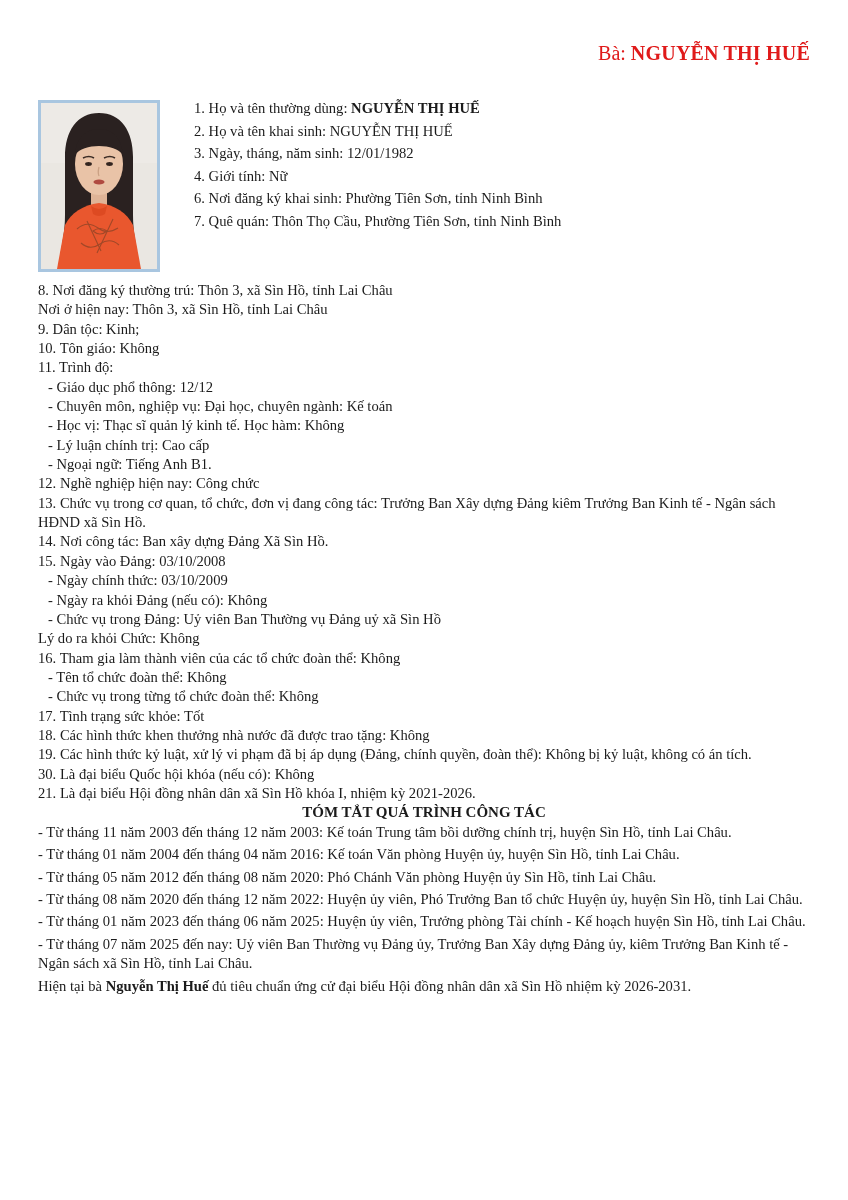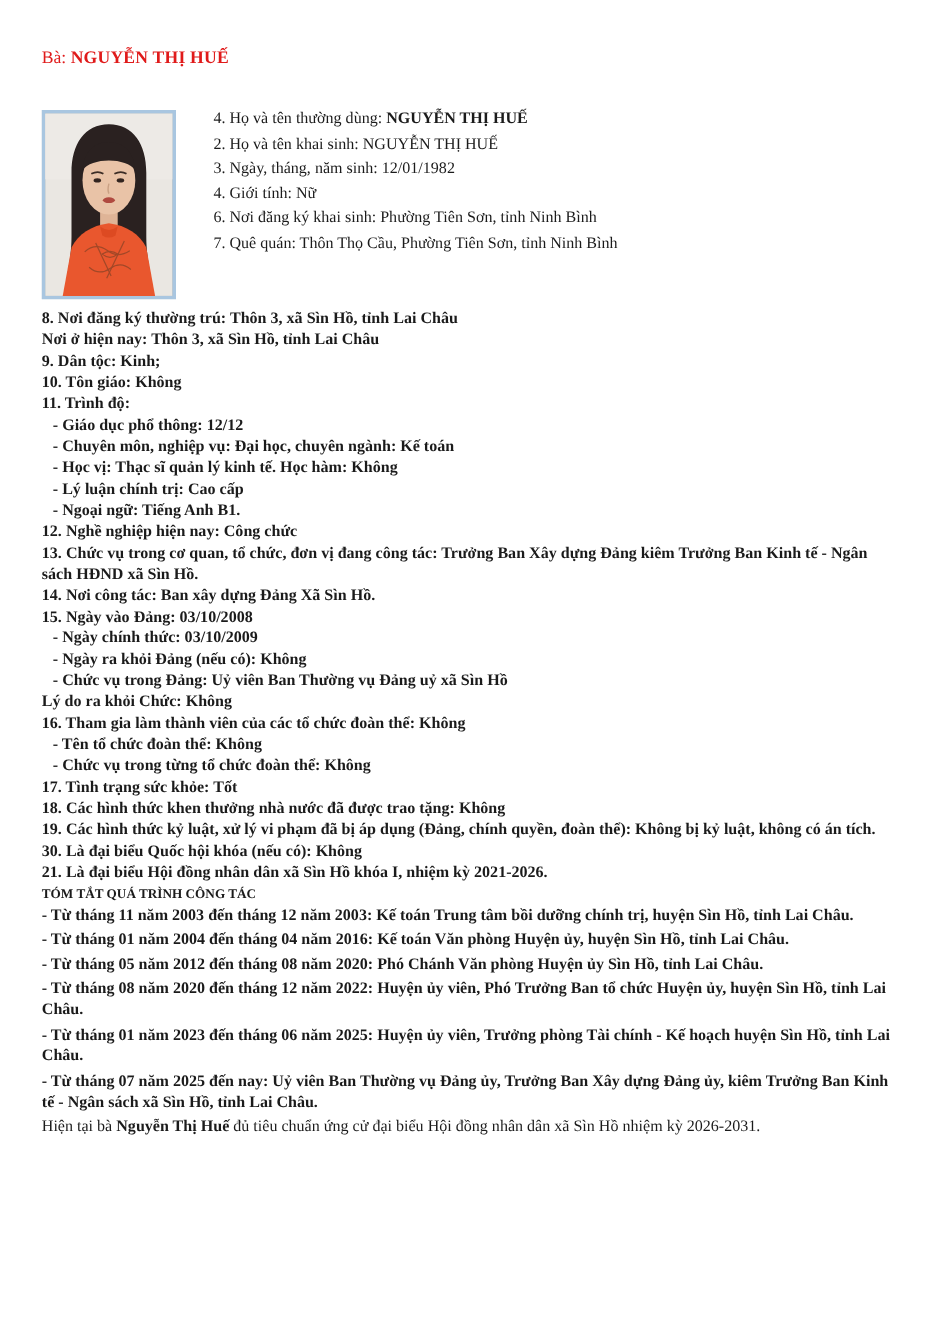--- a/index.html
+++ b/index.html
@@ -7,50 +7,50 @@
     width:848px; height:1200px;
     background:#ffffff;
     font-family:"Liberation Serif","DejaVu Serif",serif;
     color:#1b1b1b;
     font-size:14.6px;
     -webkit-font-smoothing:antialiased;
   }
   .page { padding:42px 38px 0 38px; box-sizing:border-box; }
 
   .doc-title {
-    margin:0; text-align:left;
-    font-size:16px; line-height:22px;
+    margin:0; text-align:right;
+    font-size:20px; line-height:22px;
     color:#e01a1a; font-weight:normal;
   }
   .doc-title .bold-name { font-weight:bold; letter-spacing:.2px; }
 
   .profile-row { display:flex; margin-top:36px; }
 
   .photo-frame {
     width:116px; height:166px; flex:0 0 auto;
     border:3px solid #a9c6e0;
     box-shadow: inset 0 0 0 1px #7f9db8;
     background:#eae7e2;
     overflow:hidden;
   }
   .photo-frame svg { display:block; }
 
   .items-col { margin-left:34px; width:558px; }
   .items-col p { margin:0 0 5px 0; line-height:17.6px; }
 
-  .body-section { margin-top:9px;font-weight:bold; }
+  .body-section { margin-top:9px; }
   .body-section p { margin:0; line-height:19.35px; }
   .body-section p.sub { padding-left:10px; }
 
   .section-heading {
-    margin:0; 
-    font-weight:bold; font-size:12px; line-height:19.5px;
+    margin:0; text-align:center;
+    font-weight:bold; font-size:15px; line-height:19.5px;
   }
 
-  .career-section p.entry { margin:0 0 3px 0; line-height:19.4px;font-weight:bold; }
+  .career-section p.entry { margin:0 0 3px 0; line-height:19.4px; }
   .closing { margin:1px 0 0 0; line-height:19.4px; }
   b { font-weight:bold; }
 </style>
 </head>
 <body>
 
 <div class="page">
 
   <h1 class="doc-title"><span>Bà:</span> <span class="bold-name">NGUYỄN THỊ HUẾ</span></h1>
 
@@ -86,21 +86,21 @@
           <path d="M36 126 q10 -9 21 -1 q9 7 20 0"></path>
           <path d="M40 140 q9 8 19 1 q10 -7 19 1"></path>
           <path d="M46 118 l14 30"></path>
           <path d="M72 116 l-16 34"></path>
           <path d="M52 128 q7 -5 14 0 q-7 6 -14 0 Z"></path>
         </g>
       </svg>
     </div>
 
     <div class="items-col">
-      <p><span>4. Họ và tên thường dùng: </span><b>NGUYỄN THỊ HUẾ</b></p>
+      <p><span>1. Họ và tên thường dùng: </span><b>NGUYỄN THỊ HUẾ</b></p>
       <p>2. Họ và tên khai sinh: NGUYỄN THỊ HUẾ</p>
       <p>3. Ngày, tháng, năm sinh: 12/01/1982</p>
       <p>4. Giới tính: Nữ</p>
       <p>6. Nơi đăng ký khai sinh: Phường Tiên Sơn, tỉnh Ninh Bình</p>
       <p>7. Quê quán: Thôn Thọ Cầu, Phường Tiên Sơn, tỉnh Ninh Bình</p>
     </div>
   </div>
 
   <div class="body-section">
     <p>8. Nơi đăng ký thường trú: Thôn 3, xã Sìn Hồ, tỉnh Lai Châu</p>

